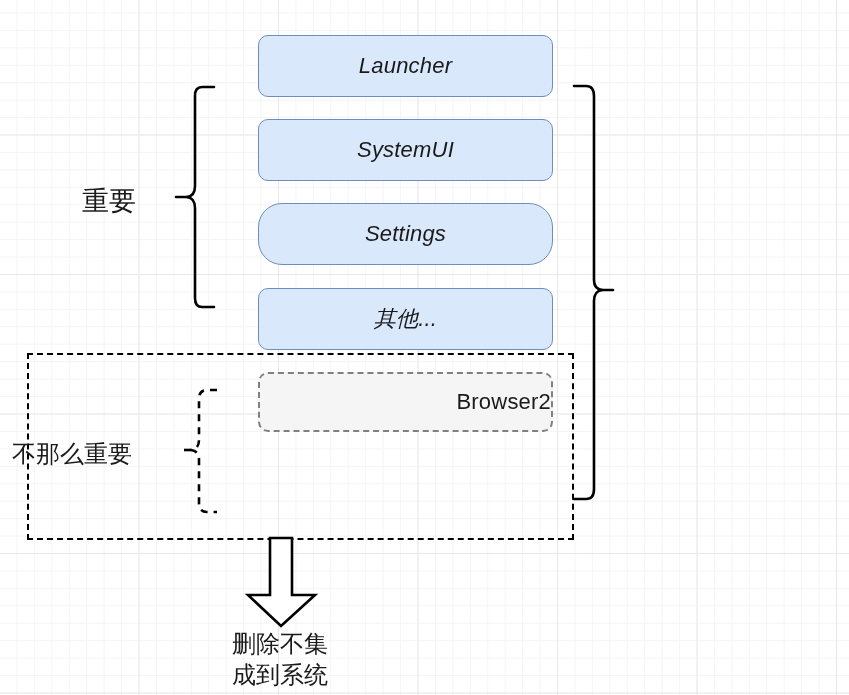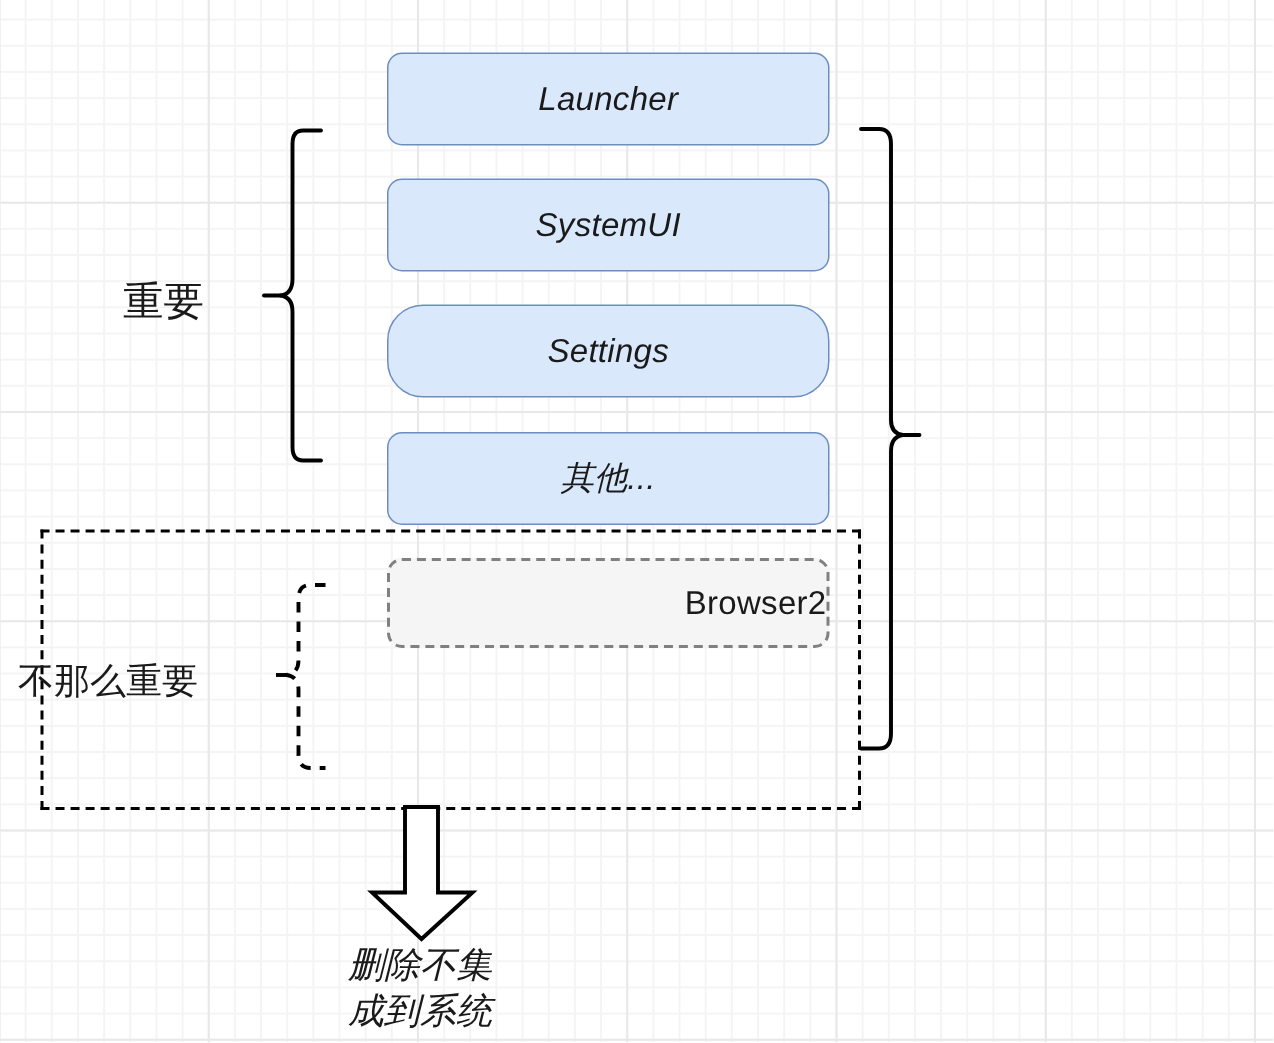--- a/index.html
+++ b/index.html
@@ -107,21 +107,21 @@
   #label-arrow-caption {
     position: absolute;
     left: 180px;
     top: 628px;
     width: 200px;
     text-align: center;
     font-size: 24px;
     line-height: 31px;
     color: #1a1a1a;
   }
-  #label-arrow-caption .cap-line { display: block; font-style: italic; }
+  #label-arrow-caption .cap-line { display: block; }
 
   
   .overlay {
     position: absolute;
     left: 0;
     top: 0;
     width: 849px;
     height: 695px;
     pointer-events: none;
   }

